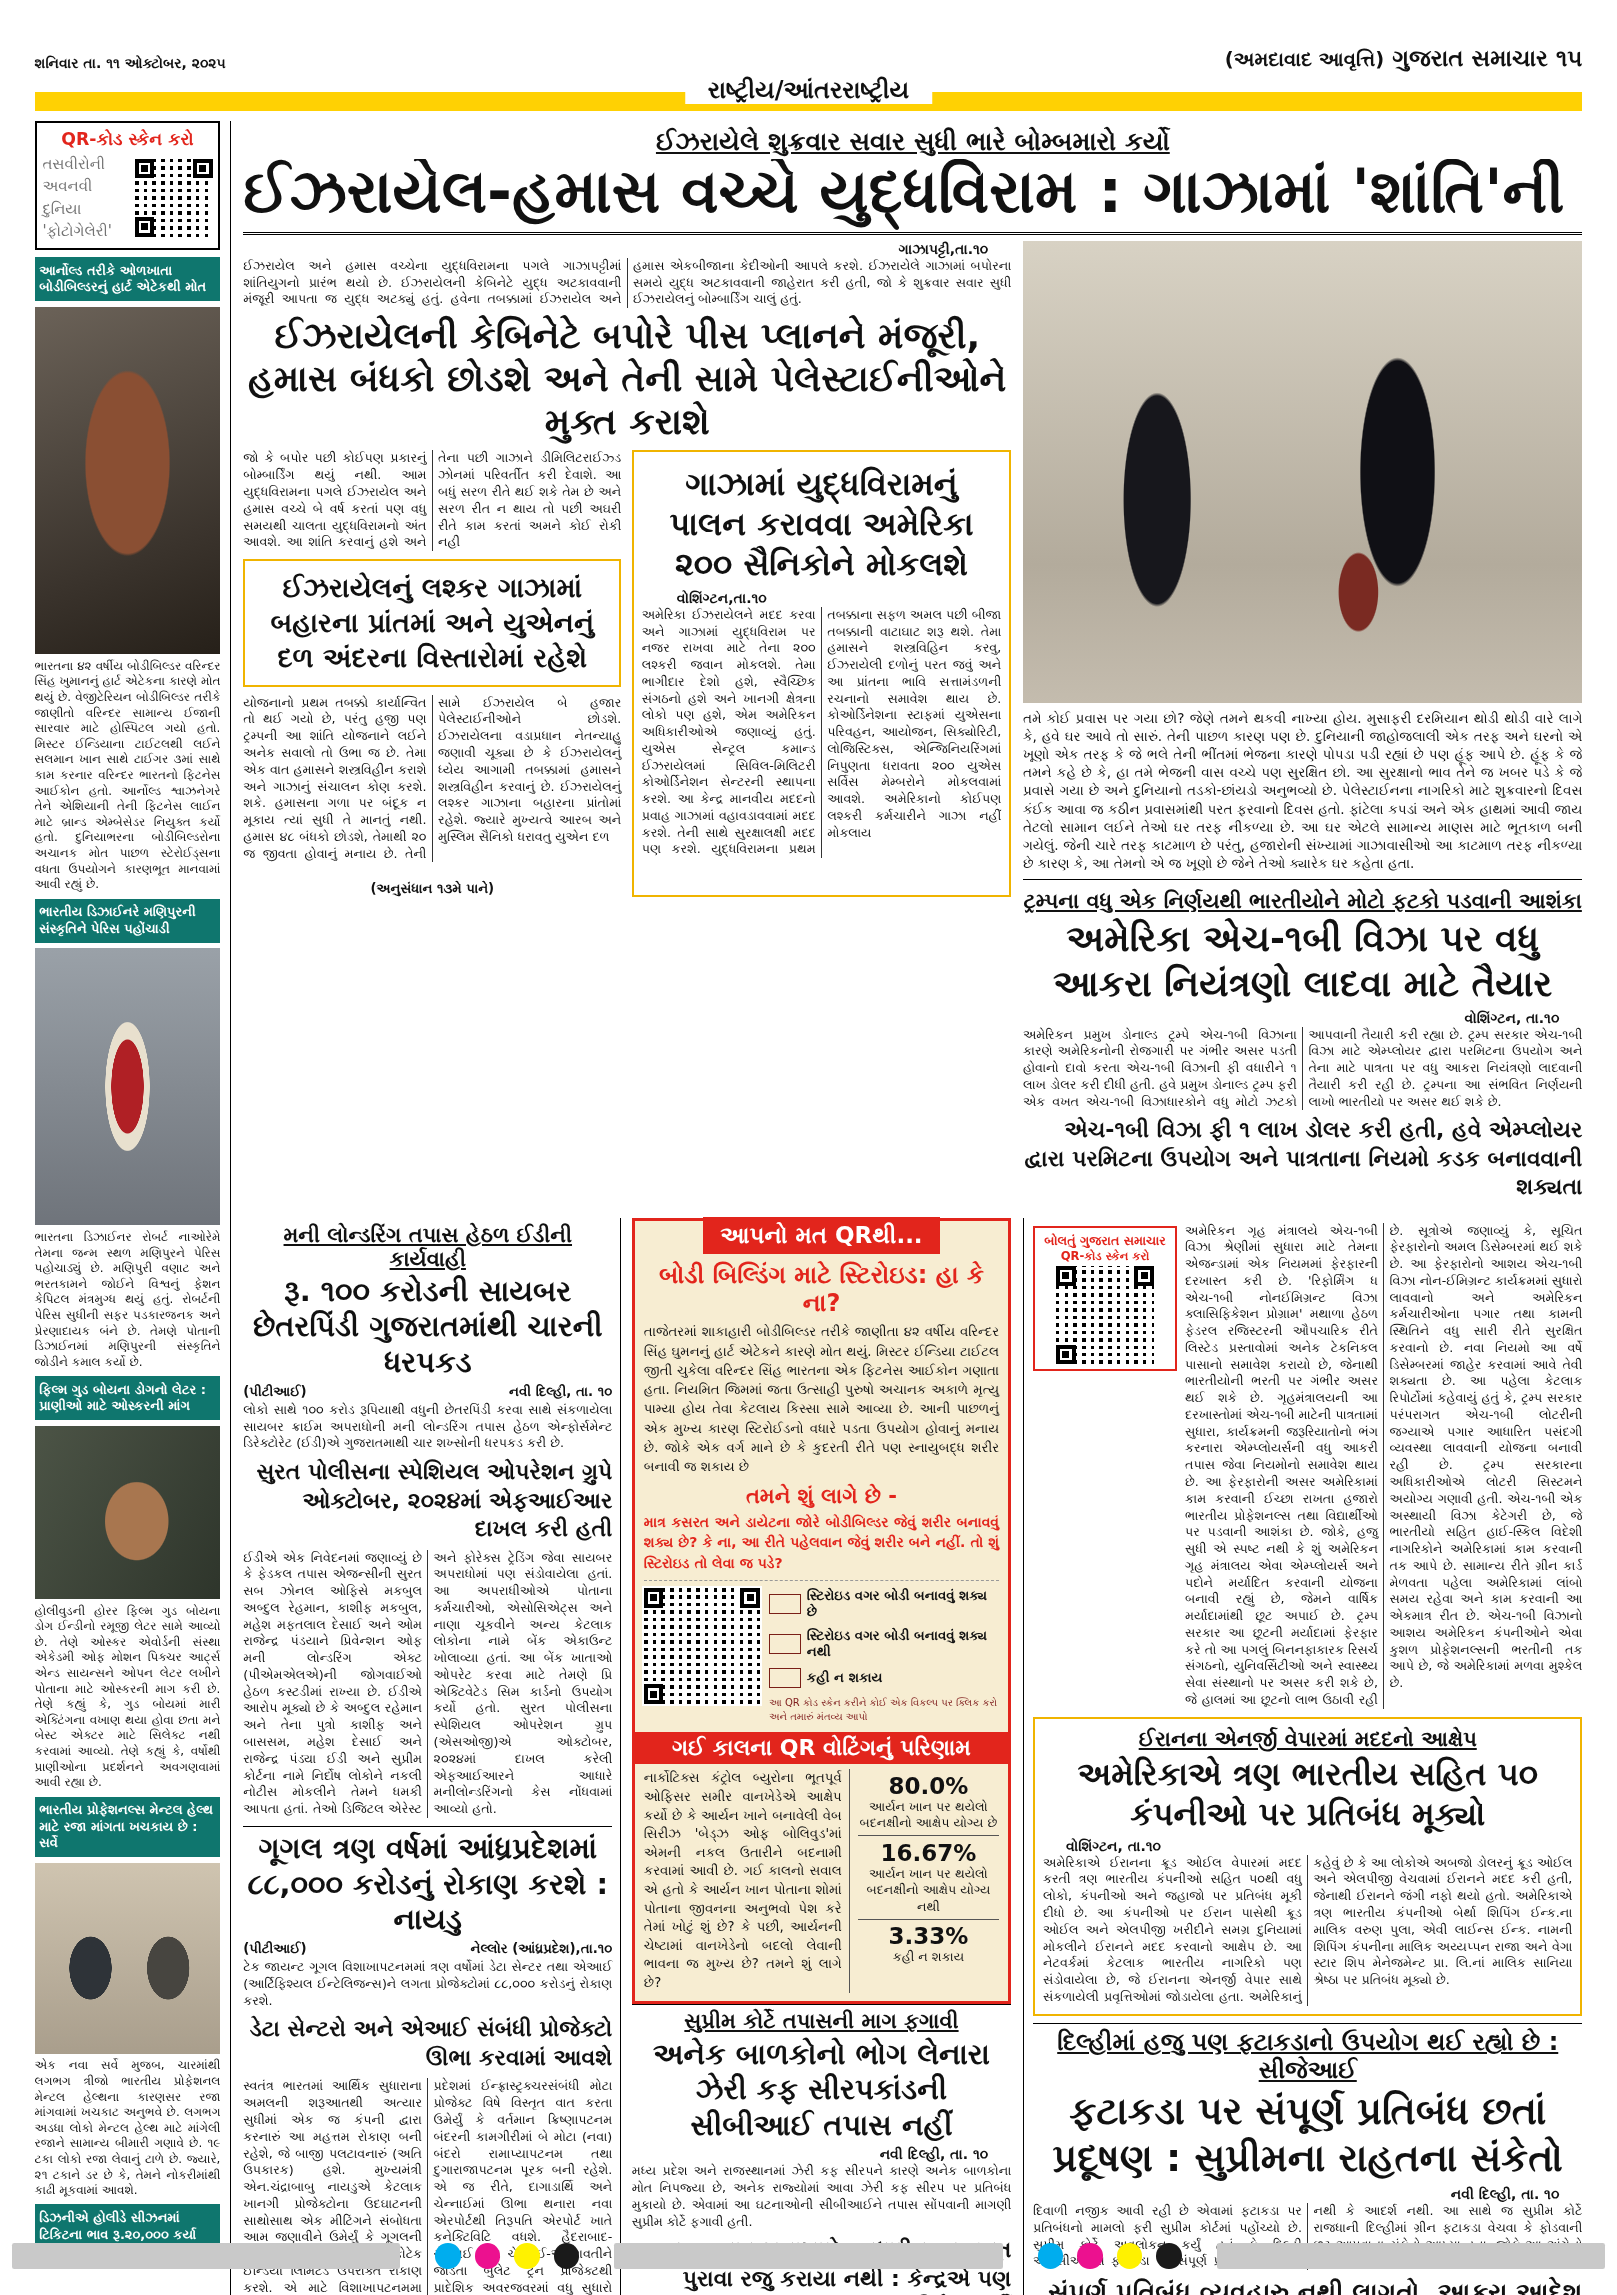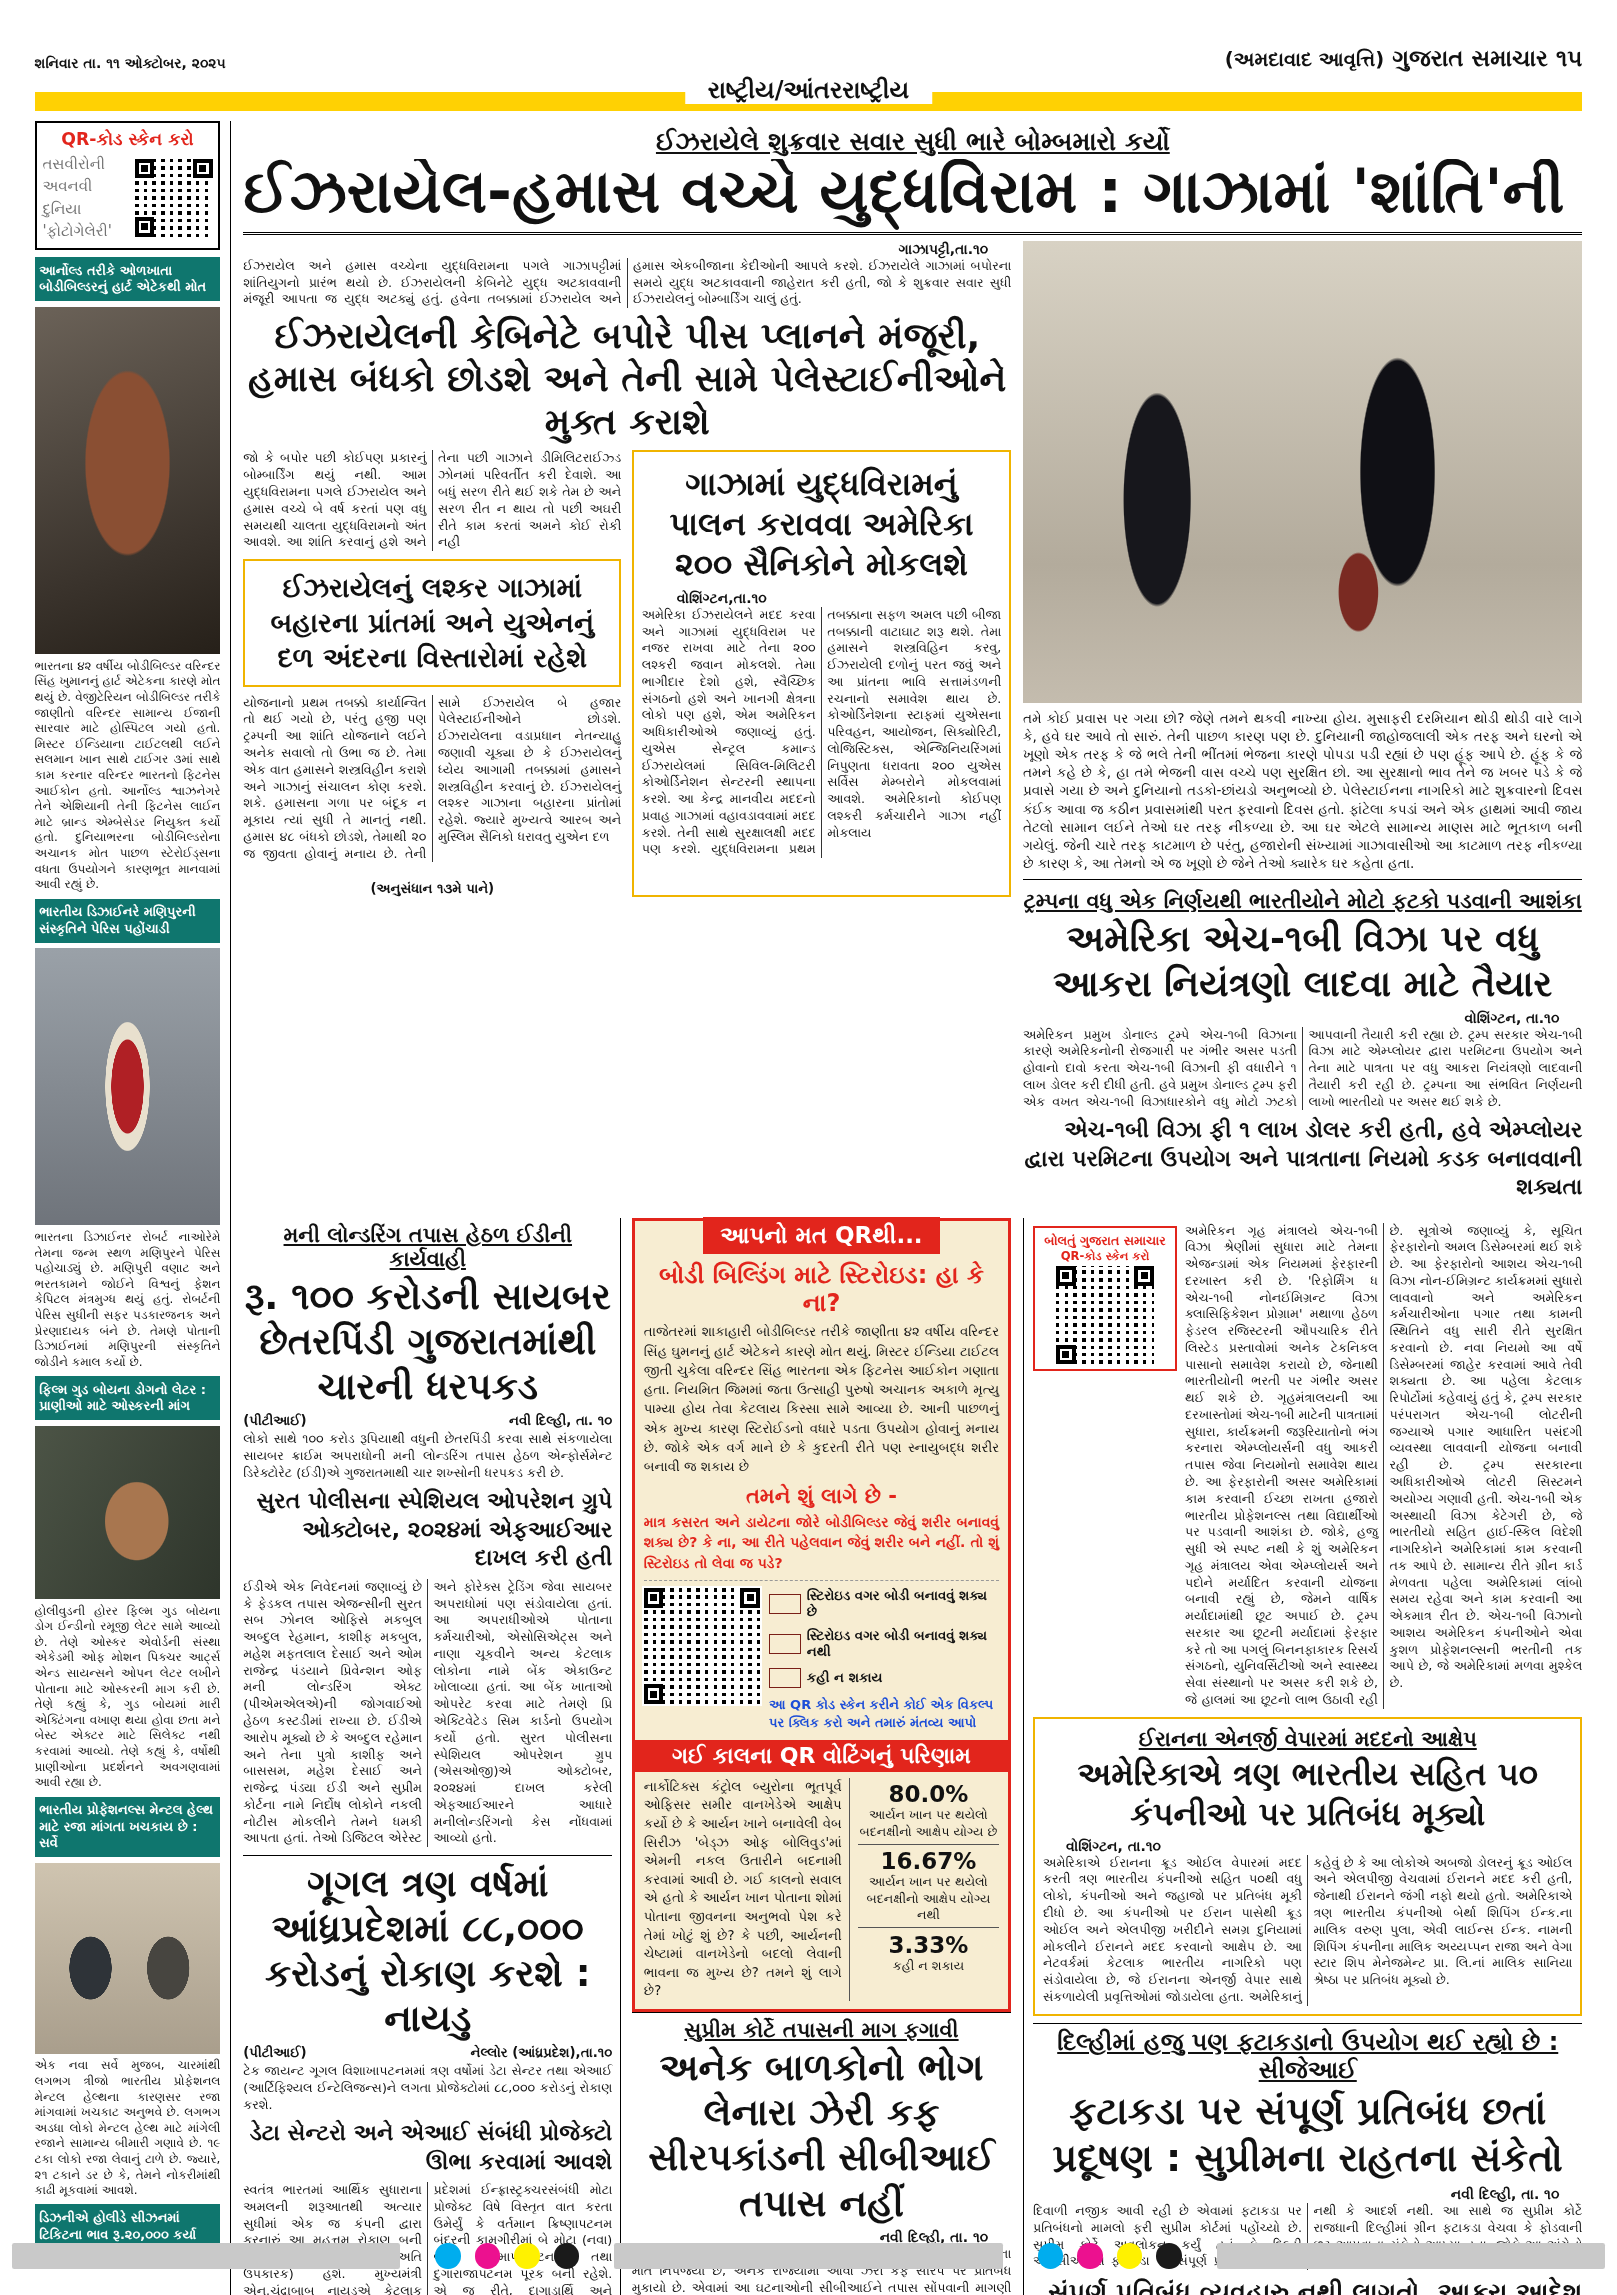--- a/index.html
+++ b/index.html
@@ -71,38 +71,38 @@
   
   .lower-grid { display:flex; gap:11.6px; margin-top:8px; }
   .lm-wrap { width:768px; flex:0 0 768px; }
   .lm-row { display:flex; gap:10.4px; }
   .col-l { width:378px; flex:0 0 378px; border-right:0.6px solid #000; padding-right:8px; }
   .col-m { flex:1 1 auto; min-width:0; }
   .col-r { flex:1 1 auto; min-width:0; border-left:0.6px solid #000; padding-left:9.2px; }
   .art { border-top:1.7px solid #000; padding-top:4.6px; margin-bottom:8px; }
   .art.first { border-top:none; }
   .kicker-sm { font-weight:bold; font-size:21px; text-decoration:underline; text-align:center; margin-bottom:3.5px; }
-  .hl-md { font-weight:bold; font-size:37px; line-height:1.22; text-align:center; margin-bottom:3.5px; }
+  .hl-md { font-weight:bold; font-size:29px; line-height:1.22; text-align:center; margin-bottom:3.5px; }
   .hl-lg { font-weight:bold; font-size:36px; line-height:1.25; text-align:center; margin-bottom:3.5px; }
   .subhead { font-weight:bold; font-size:22px; line-height:1.3; text-align:right; margin:5.8px 0; }
   .meta-row { display:flex; justify-content:space-between; font-weight:bold; font-size:13.3px; margin-bottom:2.3px; }
 
   
   .pollbox { border:3.5px solid #e2251c; background:#f7edd2; padding:0 9.2px 8px 9.2px; }
   .poll-banner { background:#e2251c; color:#fff; font-weight:bold; font-size:23px; text-align:center; padding:4.6px 17.3px; width:fit-content; margin:-3.5px auto 7px auto; }
   .poll-q { color:#e2251c; font-weight:bold; font-size:24px; text-align:center; margin-bottom:5.8px; }
   .poll-intro { font-size:13.3px; line-height:1.45; text-align:justify; }
   .poll-sub { color:#e2251c; font-weight:bold; font-size:21px; text-align:center; margin:7px 0 4.6px 0; }
   .poll-prompt { color:#e2251c; font-weight:bold; font-size:14px; line-height:1.45; text-align:justify; border-bottom:1.2px dashed #999; padding-bottom:7px; margin-bottom:7px; }
   .poll-mid { display:flex; gap:9.2px; }
   .poll-opts { flex:1; }
   .opt { display:flex; gap:5.8px; align-items:center; margin-bottom:8px; }
   .opt-box { width:32px; height:19.6px; border:1.7px solid #7a1f17; background:#f7edd2; flex:0 0 32px; }
   .opt-label { font-weight:bold; font-size:13.3px; }
-  .poll-note { color:#1d4ed8; font-weight:bold; font-size:13px; line-height:1.4; margin-top:2.3px; }
+  .poll-note { color:#7f1d1d; font-weight:normal; font-size:10px; line-height:1.4; margin-top:2.3px; }
   .poll-res-banner { background:#e2251c; color:#fff; font-weight:bold; font-size:22px; text-align:center; padding:3.5px; margin:8px -9.2px 5.8px -9.2px; }
   .poll-res { display:flex; gap:8px; }
   .poll-res-text { flex:1.4; font-size:13.3px; line-height:1.4; text-align:justify; border-right:0.6px solid #555; padding-right:7px; }
   .poll-res-nums { flex:1; text-align:center; }
   .res-item { border-bottom:1.2px solid #555; padding:3.5px 0; }
   .res-item:last-child { border-bottom:none; }
   .res-pct { font-weight:bold; font-size:23px; }
   .res-label { font-size:12.7px; line-height:1.3; }
 
   

